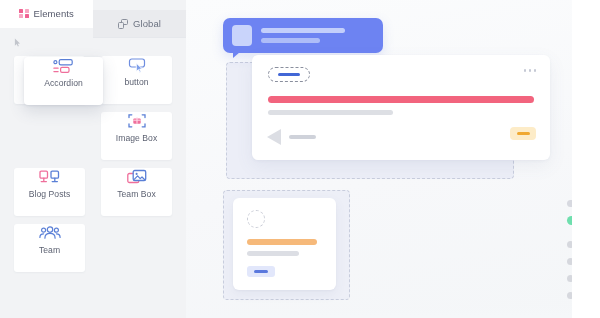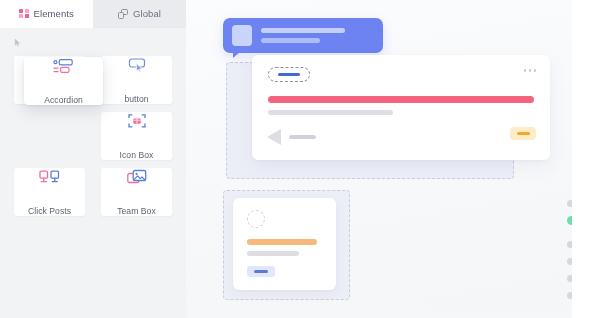--- a/index.html
+++ b/index.html
@@ -43,20 +43,21 @@
     background: #f2f3f5;
     border-bottom: 1px solid #e6e8ec;
   }
   .tab.active {
     background: #ffffff;
     border-bottom: 1px solid #ffffff;
     color: #55596b;
   }
   .tab.inactive {
     background: #eaebee;
+    margin-top: 10px;
   }
   .tab-label { line-height: 1; }
 
   .grid-icon {
     display: inline-grid;
     grid-template-columns: 4px 4px;
     grid-template-rows: 4px 4px;
     gap: 1.5px;
   }
   .grid-icon i { background: #f06292; border-radius: .6px; display: block; }
@@ -85,21 +86,21 @@
     grid-template-columns: 1fr 1fr;
     gap: 8px 16px;
   }
   .tile {
     height: 48px;
     background: #ffffff;
     border-radius: 3px;
     display: flex;
     flex-direction: column;
     align-items: center;
-    justify-content: space-between;
+    justify-content: flex-start;
     gap: 4px;
     box-shadow: 0 1px 2px rgba(60,70,90,.05);
   }
   .tile-label {
     font-size: 8.6px;
     color: #5d6272;
     letter-spacing: .05px;
     line-height: 1;
   }
   .tile-ico { height: 18px; display: flex; align-items: center; justify-content: center; }
@@ -355,53 +356,68 @@
               <path d="M2 5.5 L2 2.8 L4.8 2.8"></path>
               <path d="M18 5.5 L18 2.8 L15.2 2.8"></path>
               <path d="M2 12 L2 14.8 L4.8 14.8"></path>
               <path d="M18 12 L18 14.8 L15.2 14.8"></path>
             </g>
             <rect x="6.3" y="6.6" width="7.4" height="5.2" rx="1" fill="#ef6f9b"></rect>
             <path d="M10 5.2 v6.6" stroke="#ffd9e6" stroke-width="1.1"></path>
             <path d="M6.3 8.2 h7.4" stroke="#ffd9e6" stroke-width="1"></path>
           </svg>
         </span>
-        <span class="tile-label">Icon Box</span>
+        <span class="tile-label">Image Box</span>
       </div>
 
       <div class="tile">
         <span class="tile-ico">
           <svg width="24" height="17" viewBox="0 0 24 17">
             <g fill="none" stroke="#ef6f9b" stroke-width="1.3" stroke-linecap="round">
               <rect x="2" y="2.2" width="7.5" height="7" rx="1.2"></rect>
               <path d="M5.8 9.2 v3.2"></path>
                 <path d="M3.2 12.6 h5.2"></path>
             </g>
             <g fill="none" stroke="#5a7fd6" stroke-width="1.3" stroke-linecap="round">
               <rect x="13" y="2.2" width="7.5" height="7" rx="1.2"></rect>
               <path d="M16.8 9.2 v3.2"></path>
                 <path d="M14.2 12.6 h5.2"></path>
             </g>
           </svg>
         </span>
-        <span class="tile-label">Click Posts</span>
+        <span class="tile-label">Blog Posts</span>
       </div>
 
       <div class="tile">
         <span class="tile-ico">
           <svg width="22" height="18" viewBox="0 0 22 18">
             <rect x="1.8" y="5.5" width="11" height="9" rx="1.6" fill="none" stroke="#ef6f9b" stroke-width="1.3"></rect>
             <rect x="7.2" y="2.5" width="12.5" height="10" rx="1.6" fill="#ffffff" stroke="#5a7fd6" stroke-width="1.3"></rect>
             <circle cx="10.6" cy="5.9" r="1.05" fill="#5a7fd6"></circle>
             <path d="M8 11.6 L11.6 7.8 L14.2 10.6 L16 9 L19 12" fill="none" stroke="#5a7fd6" stroke-width="1.2" stroke-linejoin="round"></path>
           </svg>
         </span>
         <span class="tile-label">Team Box</span>
       </div>
 
+      <div class="tile">
+        <span class="tile-ico">
+          <svg width="24" height="16" viewBox="0 0 24 16">
+            <g fill="none" stroke="#5a7fd6" stroke-width="1.2" stroke-linecap="round">
+              <circle cx="5.6" cy="5.2" r="2"></circle>
+              <path d="M1.9 12.4 c0-2.3 1.6-3.6 3.7-3.6"></path>
+              <circle cx="18.4" cy="5.2" r="2"></circle>
+              <path d="M22.1 12.4 c0-2.3-1.6-3.6-3.7-3.6"></path>
+              <circle cx="12" cy="4.6" r="2.7"></circle>
+              <path d="M6.9 13.2 c0-3.1 2.3-4.8 5.1-4.8 s5.1 1.7 5.1 4.8"></path>
+            </g>
+          </svg>
+        </span>
+        <span class="tile-label">Team</span>
+      </div>
 
 
     </div>
 
     <div class="tile dragging">
       <span class="tile-ico">
         <svg width="24" height="17" viewBox="0 0 24 17">
           <g fill="none" stroke="#5a7fd6" stroke-width="1.2">
             <circle cx="3.4" cy="4.2" r="1.5"></circle>
             <rect x="7.2" y="1.6" width="13" height="5.2" rx="1.6"></rect>

